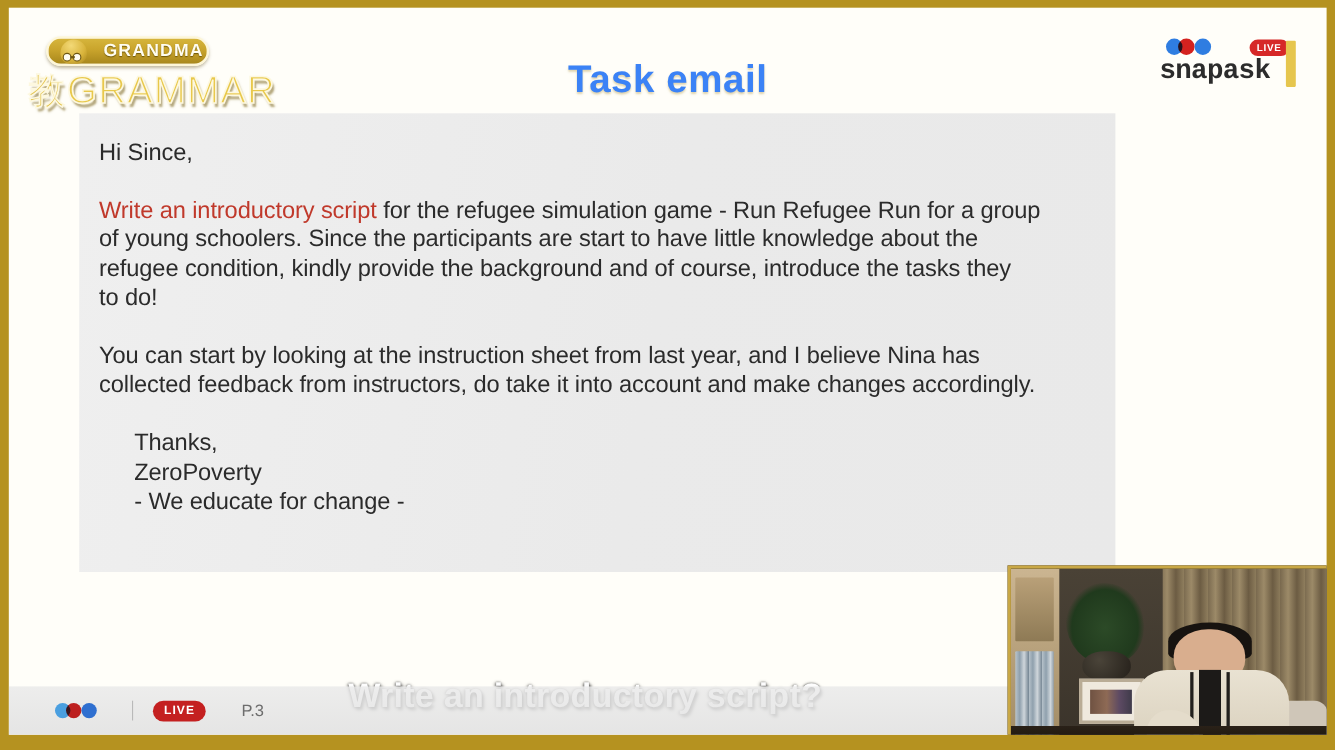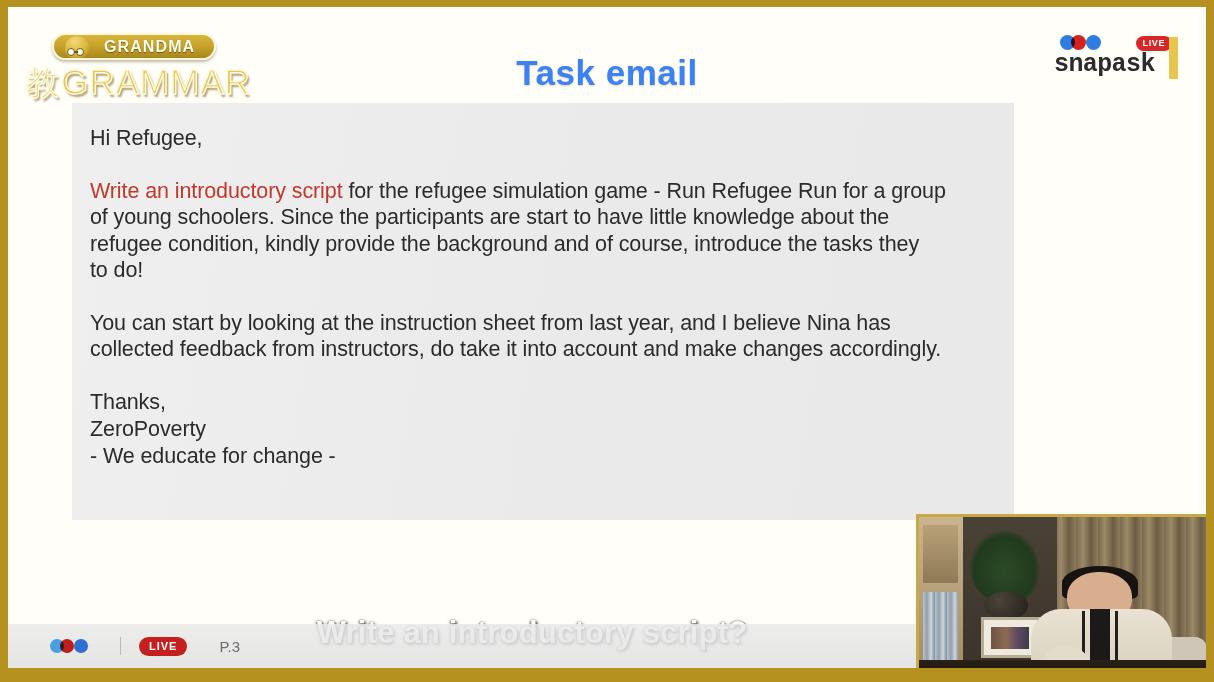--- a/index.html
+++ b/index.html
@@ -34,24 +34,24 @@
   
   #brand-logo {
     position: absolute;
     left: 18px;
     top: 26px;
     width: 240px;
     height: 75px;
   }
   .logo-pill {
     position: absolute;
-    left: 26px;
+    left: 16px;
     top: 0px;
     height: 27px;
-    width: 164px;
+    width: 148px;
     border-radius: 14px;
     background: linear-gradient(180deg,#d6b53c 0%,#c9a42c 45%,#a8871c 100%);
     border: 2px solid #fdf6d8;
     box-shadow: 0 2px 3px rgba(80,60,0,.35);
   }
   .logo-pill-text {
     position: absolute;
     left: 50px;
     top: 3px;
     font-size: 16px;
@@ -170,21 +170,21 @@
     font-family: "Liberation Sans", sans-serif;
     font-size: 21.5px;
     line-height: 26.5px;
     color: #2b2b2b;
     letter-spacing: -.1px;
   }
   .mail-para { margin-bottom: 26px; }
   .mail-line { white-space: nowrap; }
   .mail-spacer { height: 26px; }
   .hl-red { color: #c0392b; }
-  #sign-block .mail-line { line-height: 27px; }
+  #sign-block .mail-line { line-height: 27px; margin-left: 32px; }
 
   
   #webcam {
     position: absolute;
     left: 908px;
     top: 507px;
     width: 300px;
     height: 168px;
     background: #2b2219;
     border: 3px solid #c9a846;
@@ -344,21 +344,21 @@
         <span class="sa-dot d2"></span>
         <span class="sa-dot d3"></span>
       </div>
       <div class="sa-word">snapask</div>
       <div class="live-badge">LIVE</div>
     </div>
     <div id="gold-tick"></div>
 
     <div id="email-panel">
 
-      <div class="mail-line">Hi Refugee,</div>
+      <div class="mail-line">Hi Since,</div>
       <div class="mail-spacer"></div>
 
       <div class="mail-para">
         <div class="mail-line"><span class="hl-red">Write an introductory script</span><span> for the refugee simulation game - Run Refugee Run for a group</span></div>
         <div class="mail-line">of young schoolers. Since the participants are start to have little knowledge about the</div>
         <div class="mail-line">refugee condition, kindly provide the background and of course, introduce the tasks they</div>
         <div class="mail-line">to do!</div>
       </div>
 
       <div class="mail-para">

